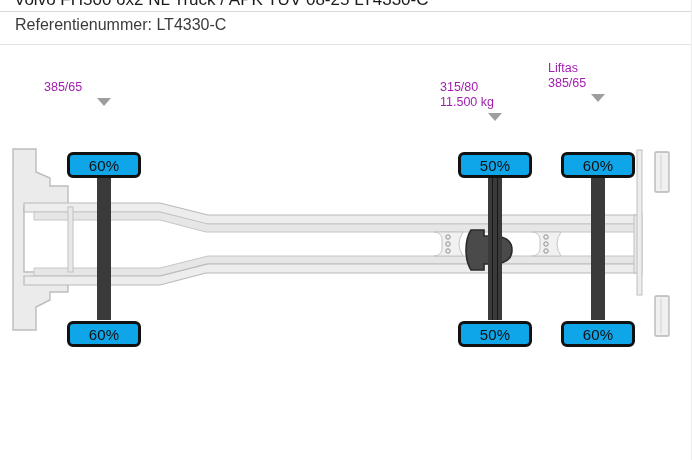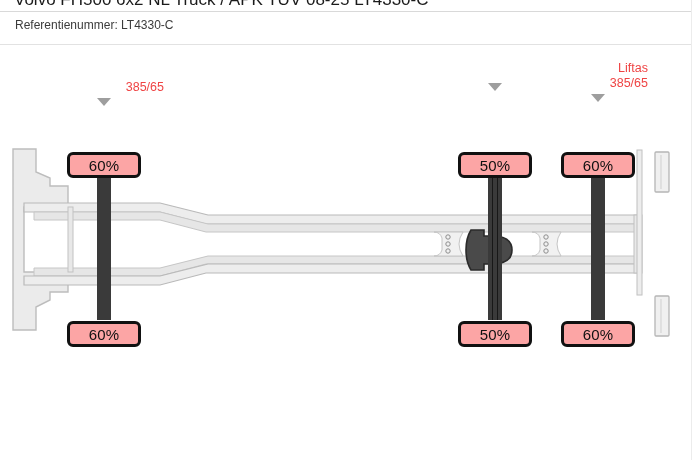--- a/index.html
+++ b/index.html
@@ -36,21 +36,21 @@
     left: 0;
     top: 11px;
     width: 692px;
     height: 1px;
     background: #d9d9d9;
   }
   #ref-line {
     position: absolute;
     left: 15px;
     top: 17px;
-    font-size: 12px;
+    font-size: 16px;
     line-height: 16px;
     color: #3b3b3b;
     white-space: nowrap;
   }
   #panel-rule {
     position: absolute;
     left: 0;
     top: 44px;
     width: 692px;
     height: 1px;
@@ -61,24 +61,24 @@
     right: 0;
     top: 0;
     width: 1px;
     height: 460px;
     background: #ececec;
   }
 
   
   .axle-label {
     position: absolute;
-    text-align: right;
+    text-align: left;
     font-size: 12.5px;
     line-height: 15px;
-    color: #ef4444;
+    color: #a21caf;
     white-space: nowrap;
   }
   .axle-label .lbl-name { display: block; }
   .axle-label .lbl-size { display: block; }
   .axle-label .lbl-weight { display: block; }
   .axle-label .caret {
     display: block;
     margin: 3px auto 0 auto;
     width: 0;
     height: 0;
@@ -95,21 +95,21 @@
     width: 692px;
     height: 460px;
   }
 
   
   .tire-badge {
     position: absolute;
     width: 74px;
     height: 26px;
     box-sizing: border-box;
-    background: #fca5a5;
+    background: #0ea5e9;
     border: 3px solid #111111;
     border-radius: 6px;
     display: flex;
     align-items: center;
     justify-content: center;
     font-size: 15px;
     line-height: 15px;
     color: #111111;
     letter-spacing: 0.2px;
   }
@@ -140,20 +140,22 @@
 
 <div id="panel-rule"></div>
 <div id="right-edge"></div>
 
 <div class="axle-label" style="left:44px; top:80px; width:120px;">
   <span class="lbl-size">385/65</span>
   <span class="caret"></span>
 </div>
 
 <div class="axle-label" style="left:440px; top:80px; width:110px;">
+  <span class="lbl-size">315/80</span>
+  <span class="lbl-weight">11.500 kg</span>
   <span class="caret"></span>
 </div>
 
 <div class="axle-label" style="left:548px; top:61px; width:100px;">
   <span class="lbl-name">Liftas</span>
   <span class="lbl-size">385/65</span>
   <span class="caret"></span>
 </div>
 
 <svg id="diagram" viewBox="0 0 692 460" width="692" height="460">

